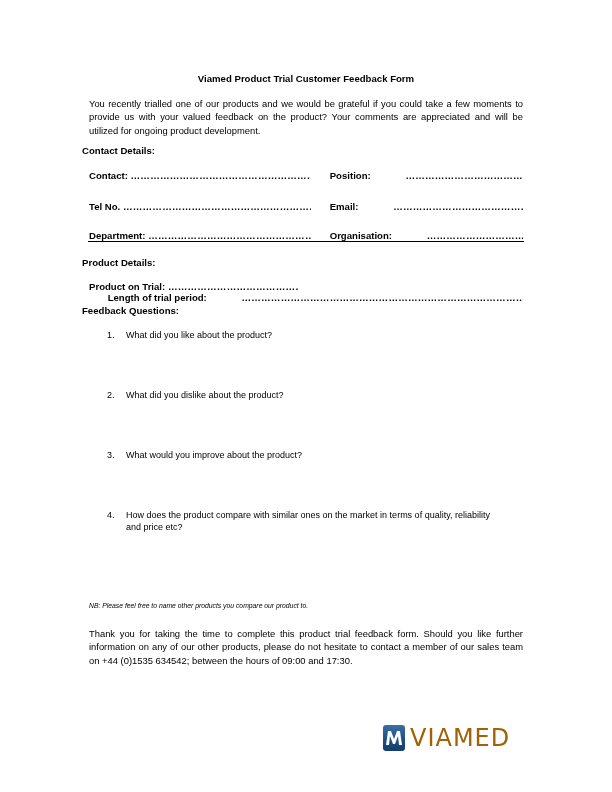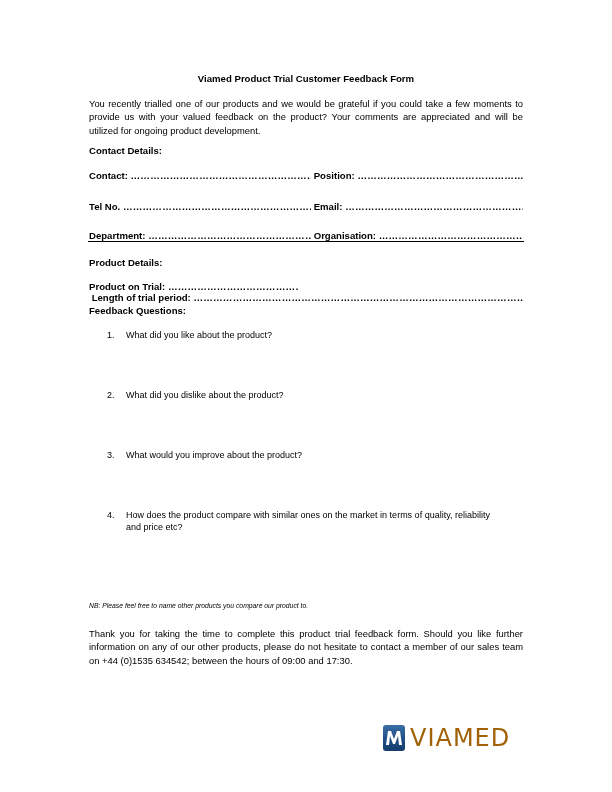--- a/index.html
+++ b/index.html
@@ -2,27 +2,27 @@
 <html><head>
 <meta charset="utf-8">
 <style>
   html, body { margin: 0; padding: 0; background: #ffffff; }
   body { width: 612px; height: 792px; position: relative; overflow: hidden;
          font-family: "Liberation Sans", "DejaVu Sans", sans-serif; color: #000; }
   .abs { position: absolute; }
   .title { left: 0; width: 612px; top: 73px; text-align: center; font-weight: bold; font-size: 9.6px; }
   .para { left: 89px; width: 434px; font-size: 9.4px; line-height: 13.4px; text-align: justify; }
   .intro { top: 97px; }
-  .heading { left: 89px; font-weight: bold; font-size: 9.6px; }
+  .heading { left: 82px; font-weight: bold; font-size: 9.6px; }
   .field-row { left: 89px; width: 434px; font-weight: bold; font-size: 9.6px; white-space: nowrap; display: flex; }
   .field { display: flex; overflow: hidden; }
   .field .lbl { flex: none; }
   .field .dots { flex: 1; overflow: hidden; white-space: nowrap; font-weight: bold; letter-spacing: 0.2px; }
   .col-left { width: 222px; }
-  .col-right { flex: 1; }
+  .col-right { flex: 1; gap: 16px; }
   .rule { left: 88px; width: 436px; top: 241px; height: 0; border-top: 1px solid #000; }
   .q { left: 107px; width: 400px; font-size: 9.0px; line-height: 12.4px; display: flex; }
   .q .num { width: 19px; flex: none; }
   .q .txt { flex: 1; }
   .nb { left: 89px; top: 602px; font-size: 6.8px; font-style: italic; }
   .thanks { top: 627px; }
   .logo { left: 383px; top: 725px; display: flex; align-items: center; }
   .logo-box { width: 22px; height: 26px; border-radius: 3px;
               background: linear-gradient(180deg, #3b6fa6 0%, #1f4e86 55%, #163d6c 100%);
               display: flex; align-items: center; justify-content: center; }

